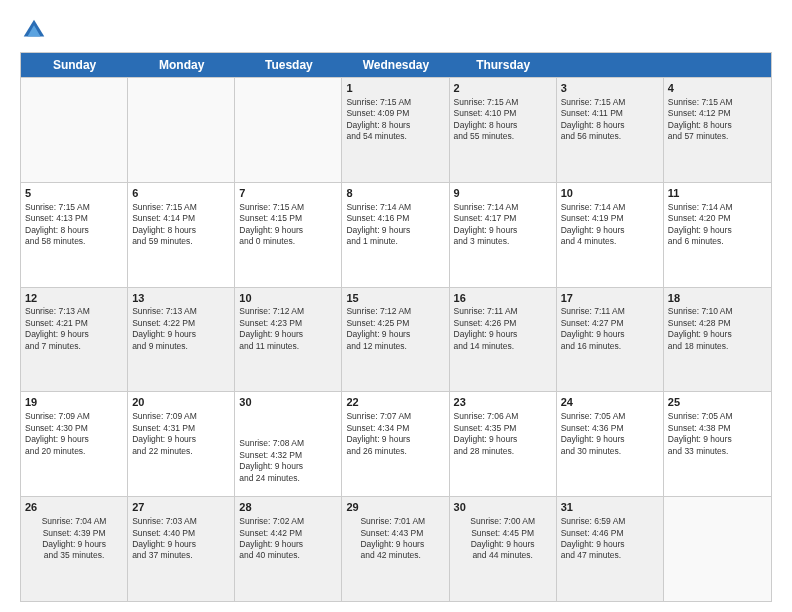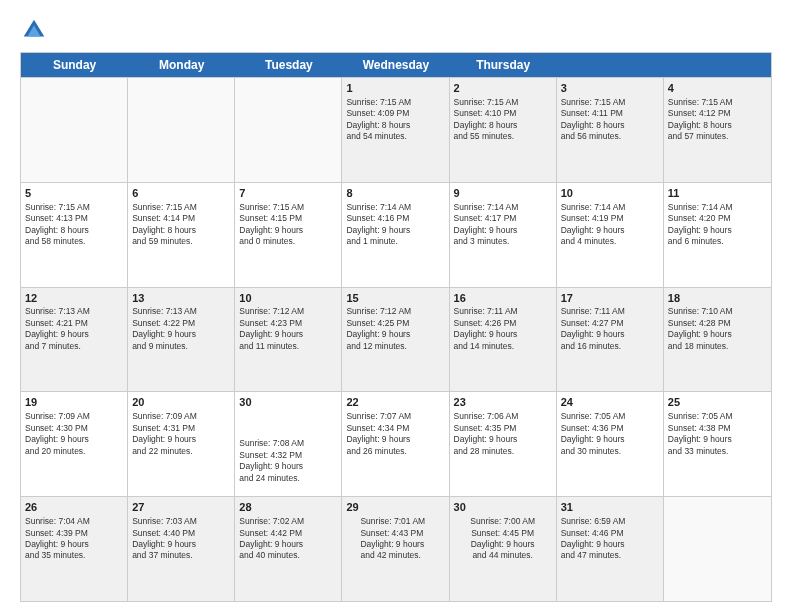--- a/index.html
+++ b/index.html
@@ -330,21 +330,21 @@
             <div class="day-num">25</div>
             <div class="cell-info" style="white-space: pre-line;">Sunrise: 7:05 AM
 Sunset: 4:38 PM
 Daylight: 9 hours
 and 33 minutes.</div>
           </div>
         </div>
         <div class="cal-row">
           <div class="cal-cell shaded">
             <div class="day-num">26</div>
-            <div class="cell-info" style="white-space: pre-line;">Sunrise: 7:04 AM
+            <div class="cell-info" style="white-space: pre-line; text-align: center;">Sunrise: 7:04 AM
 Sunset: 4:39 PM
 Daylight: 9 hours
 and 35 minutes.</div>
           </div>
           <div class="cal-cell shaded">
             <div class="day-num">27</div>
             <div class="cell-info" style="white-space: pre-line;">Sunrise: 7:03 AM
 Sunset: 4:40 PM
 Daylight: 9 hours
 and 37 minutes.</div>

